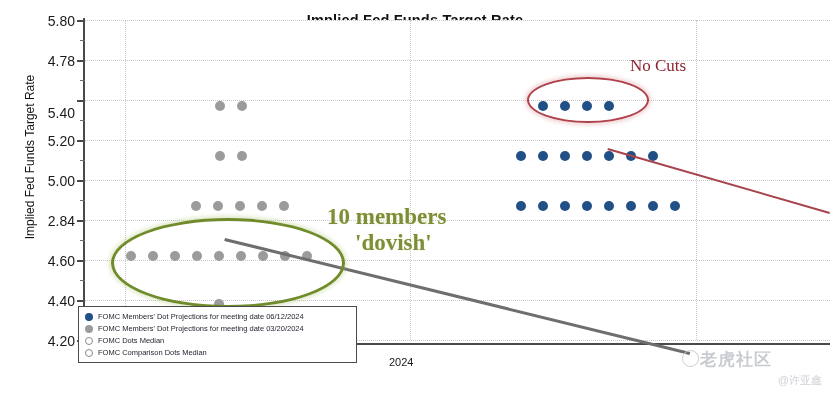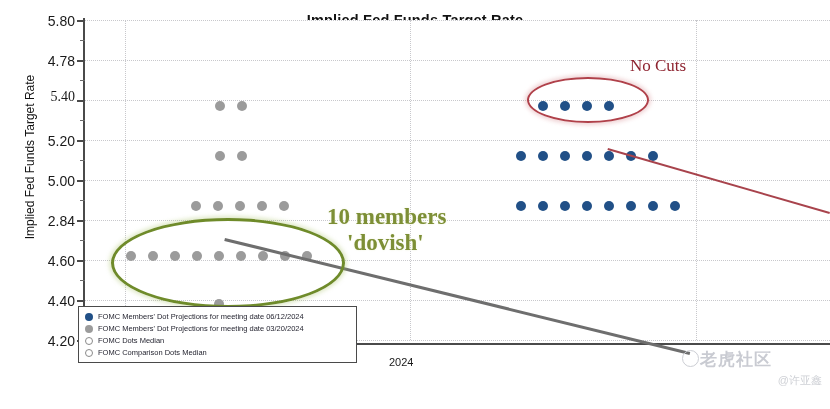--- a/index.html
+++ b/index.html
@@ -176,21 +176,21 @@
     left: 327px;
     top: 204px;
     width: 200px;
     font-family: "Liberation Serif", serif;
     font-size: 23px;
     font-weight: bold;
     color: #7d8f36;
     line-height: 1.15;
     text-shadow: 0 0 2px rgba(235,240,210,.9);
   }
-  #label-dovish .l2 { margin-left: 20px; display:block;font-family:Liberation Serif, serif; }
+  #label-dovish .l2 { margin-left: 28px; display:block;font-family:Liberation Serif, serif; }
   #label-nocuts {
     position: absolute;
     left: 630px;
     top: 56px;
     font-family: "Liberation Serif", serif;
     font-size: 17px;
     font-weight: normal;
     color: #8e2430;
   }
 
@@ -361,21 +361,21 @@
       <div class="ytick-major" style="top: 260px;"></div>
       <div class="ytick-minor" style="top: 280px;"></div>
       <div class="ytick-major" style="top: 300px;"></div>
       <div class="ytick-minor" style="top: 320px;"></div>
       <div class="ytick-major" style="top: 340px;"></div>
       <div class="ytick-minor" style="top: 360px;"></div>
     </div>
   <div id="ytick-labels">
       <div class="ytick-label" style="top: 0px;">5.80</div>
       <div class="ytick-label" style="top: 40px;">4.78</div>
-      <div class="ytick-label" style="top: 76px; font-family: Liberation Serif, serif;">5.40</div>
+      <div class="ytick-label" style="top: 92px;">5.40</div>
       <div class="ytick-label" style="top: 120px;">5.20</div>
       <div class="ytick-label" style="top: 160px;">5.00</div>
       <div class="ytick-label" style="top: 200px;">2.84</div>
       <div class="ytick-label" style="top: 240px;">4.60</div>
       <div class="ytick-label" style="top: 280px;">4.40</div>
       <div class="ytick-label" style="top: 320px;">4.20</div>
     </div>
 
   <div id="y-axis-title">Implied Fed Funds Target Rate</div>
   <div id="xtick-2024-label">2024</div>

